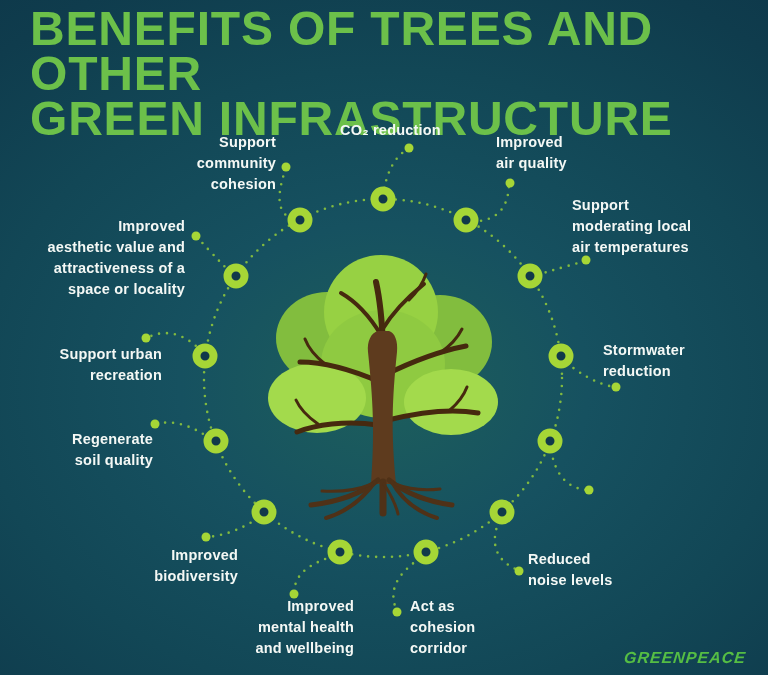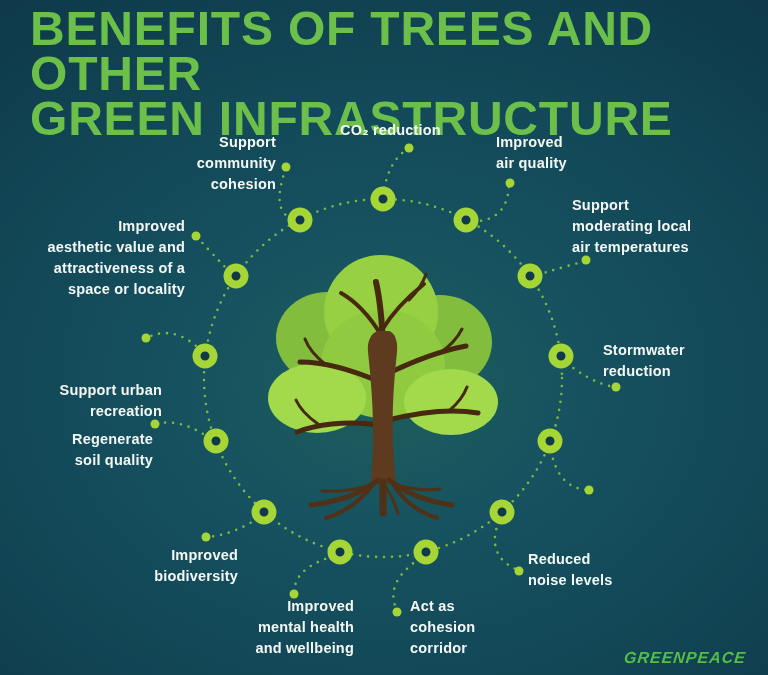--- a/index.html
+++ b/index.html
@@ -22,21 +22,21 @@
   .b0{left:340px;top:120px;}
   .b1{left:496px;top:132px;}
   .b2{left:572px;top:195px;}
   .b3{left:603px;top:340px;}
   .b4{left:580px;top:443px;}
   .b5{left:528px;top:549px;}
   .b6{left:410px;top:596px;}
   .b7{left:210px;top:596px;width:144px;text-align:right;}
   .b8{left:110px;top:545px;width:128px;text-align:right;}
   .b9{left:33px;top:429px;width:120px;text-align:right;}
-  .b10{left:22px;top:344px;width:140px;text-align:right;margin-top:36px;}
+  .b10{left:22px;top:344px;width:140px;text-align:right;}
   .b11{left:28px;top:216px;width:157px;text-align:right;}
   .b12{left:160px;top:132px;width:116px;text-align:right;}
   .brand{
     position:absolute;right:22px;bottom:8px;
     font-size:16px;font-weight:800;font-style:italic;
     letter-spacing:1px;color:#55bd44;transform:skewX(-6deg);
   }
   svg{position:absolute;left:0;top:0;}
   .dotline{fill:none;stroke:#8cc43d;stroke-width:2.6;
     stroke-linecap:round;stroke-dasharray:0 8;opacity:.9;}

